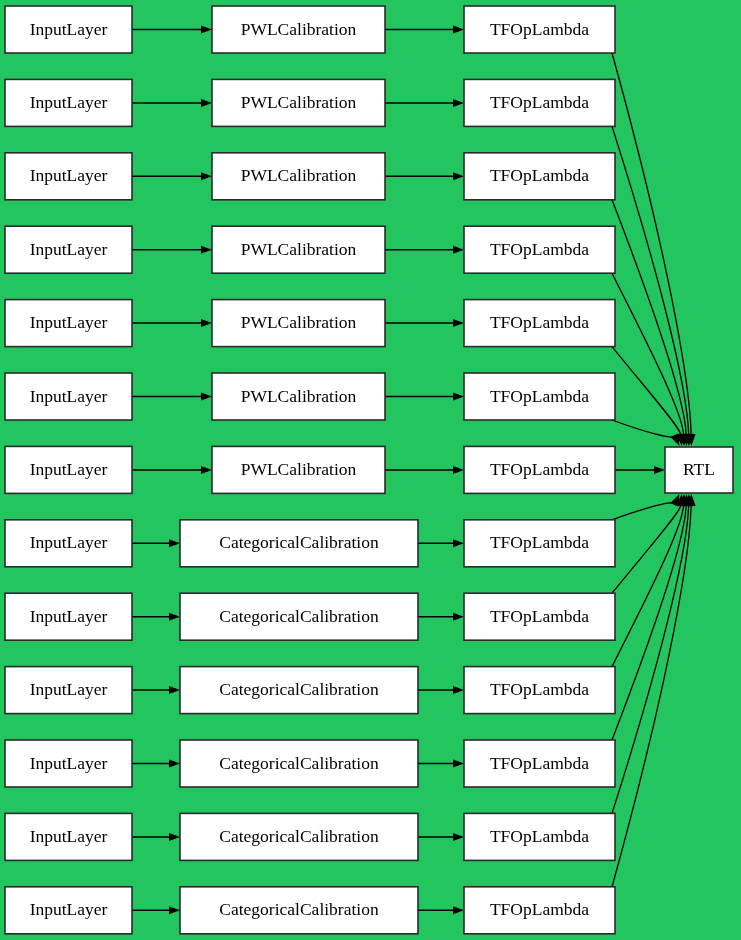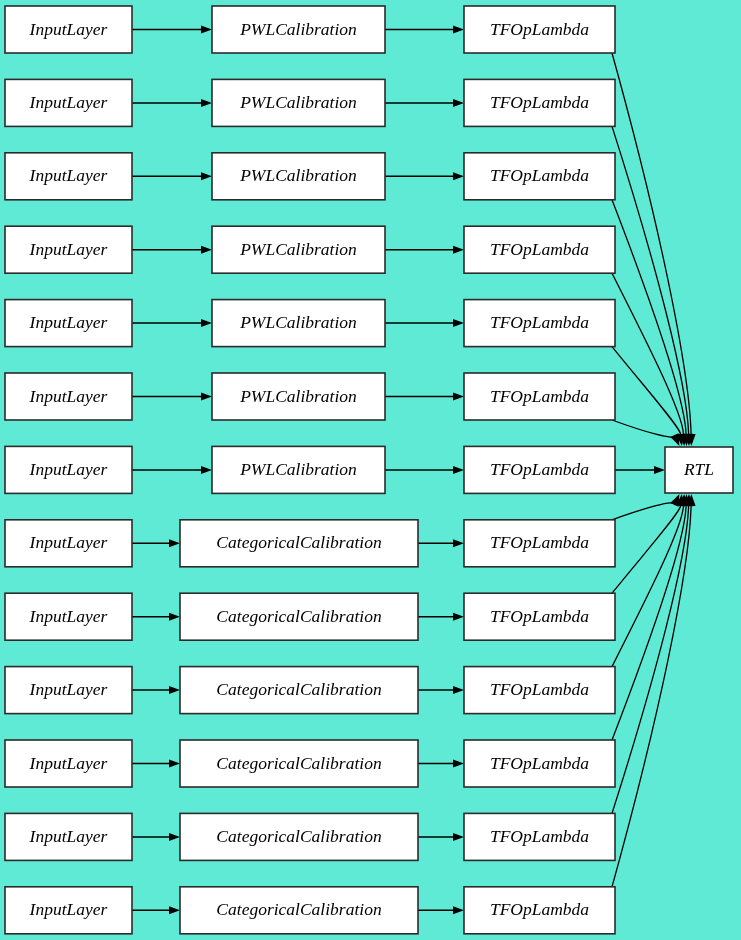--- a/index.html
+++ b/index.html
@@ -10,22 +10,21 @@
   body {
     width: 741px;
     height: 940px;
     font-family: "Liberation Serif", "DejaVu Serif", serif;
     overflow: hidden;
   }
   #graph-root {
     position: relative;
     width: 741px;
     height: 940px;
-    background: #5eead4;
-    font-style: italic;
+    background: #22c55e;
   }
   svg#graph-svg {
     position: absolute;
     left: 0;
     top: 0;
     width: 741px;
     height: 940px;
     display: block;
   }
   .node-rect {

